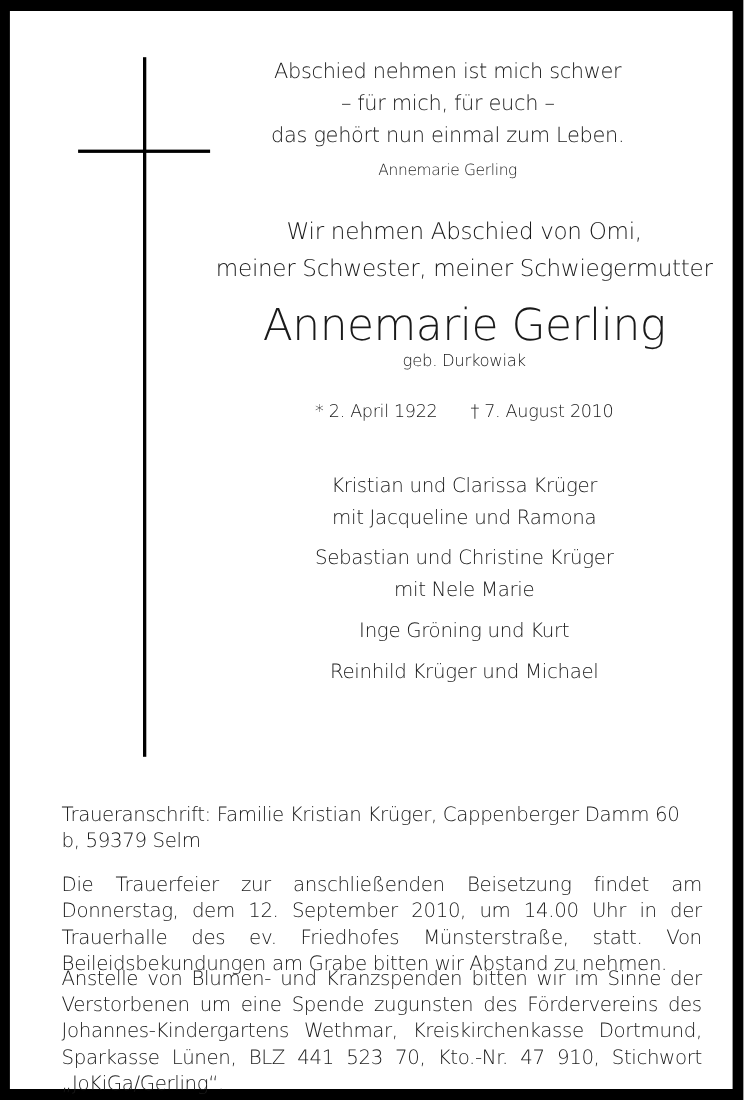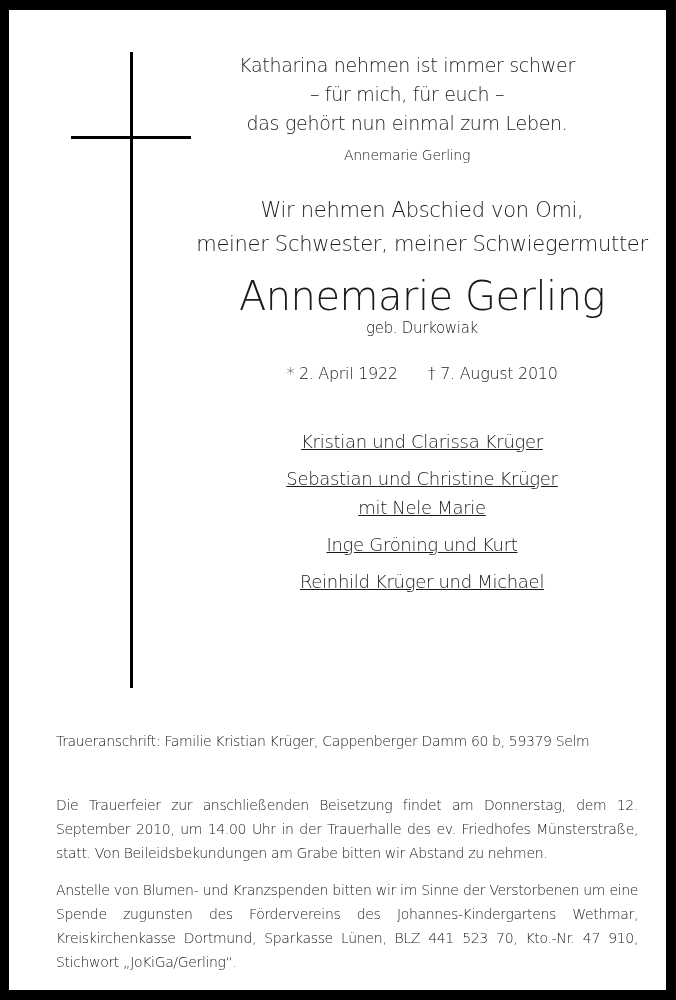--- a/index.html
+++ b/index.html
@@ -101,30 +101,29 @@
   }
   .mourners {
     top: 417px;
     left: 200px;
     width: 426px;
     font-size: 18px;
     line-height: 29px;
   }
   .mourners .group {
     margin-bottom: 8px;
-    text-decoration: underline;
   }
   .mourners .line {
     display: block;
   }
   .body-text {
     position: absolute;
     left: 47px;
     width: 582px;
-    font-size: 14px;
+    font-size: 18px;
     line-height: 24px;
     font-weight: 200;
     letter-spacing: -0.35px;
     text-align: justify;
     text-align-last: left;
   }
   .address {
     top: 719px;
     text-align: left;
   }
@@ -137,41 +136,42 @@
 </style>
 </head>
 <body>
 
 <div class="frame">
 
   <div class="cross-vertical"></div>
   <div class="cross-horizontal"></div>
 
   <div class="center motto">
-    <div>Katharina nehmen ist immer schwer</div>
+    <div>Abschied nehmen ist mich schwer</div>
     <div>– für mich, für euch –</div>
     <div>das gehört nun einmal zum Leben.</div>
   </div>
   <div class="center motto-author">Annemarie Gerling</div>
 
   <div class="center intro">
     <div>Wir nehmen Abschied von Omi,</div>
     <div>meiner Schwester, meiner Schwiegermutter</div>
   </div>
 
   <div class="center name">Annemarie Gerling</div>
   <div class="center maiden">geb. Durkowiak</div>
 
   <div class="center dates">
     <span>* 2. April 1922</span><span class="gap"></span><span>† 7. August 2010</span>
   </div>
 
   <div class="center mourners">
     <div class="group">
       <span class="line">Kristian und Clarissa Krüger</span>
+      <span class="line">mit Jacqueline und Ramona</span>
     </div>
     <div class="group">
       <span class="line">Sebastian und Christine Krüger</span>
       <span class="line">mit Nele Marie</span>
     </div>
     <div class="group">
     </div>
     <div class="group">
       <span class="line">Inge Gröning und Kurt</span>
     </div>

